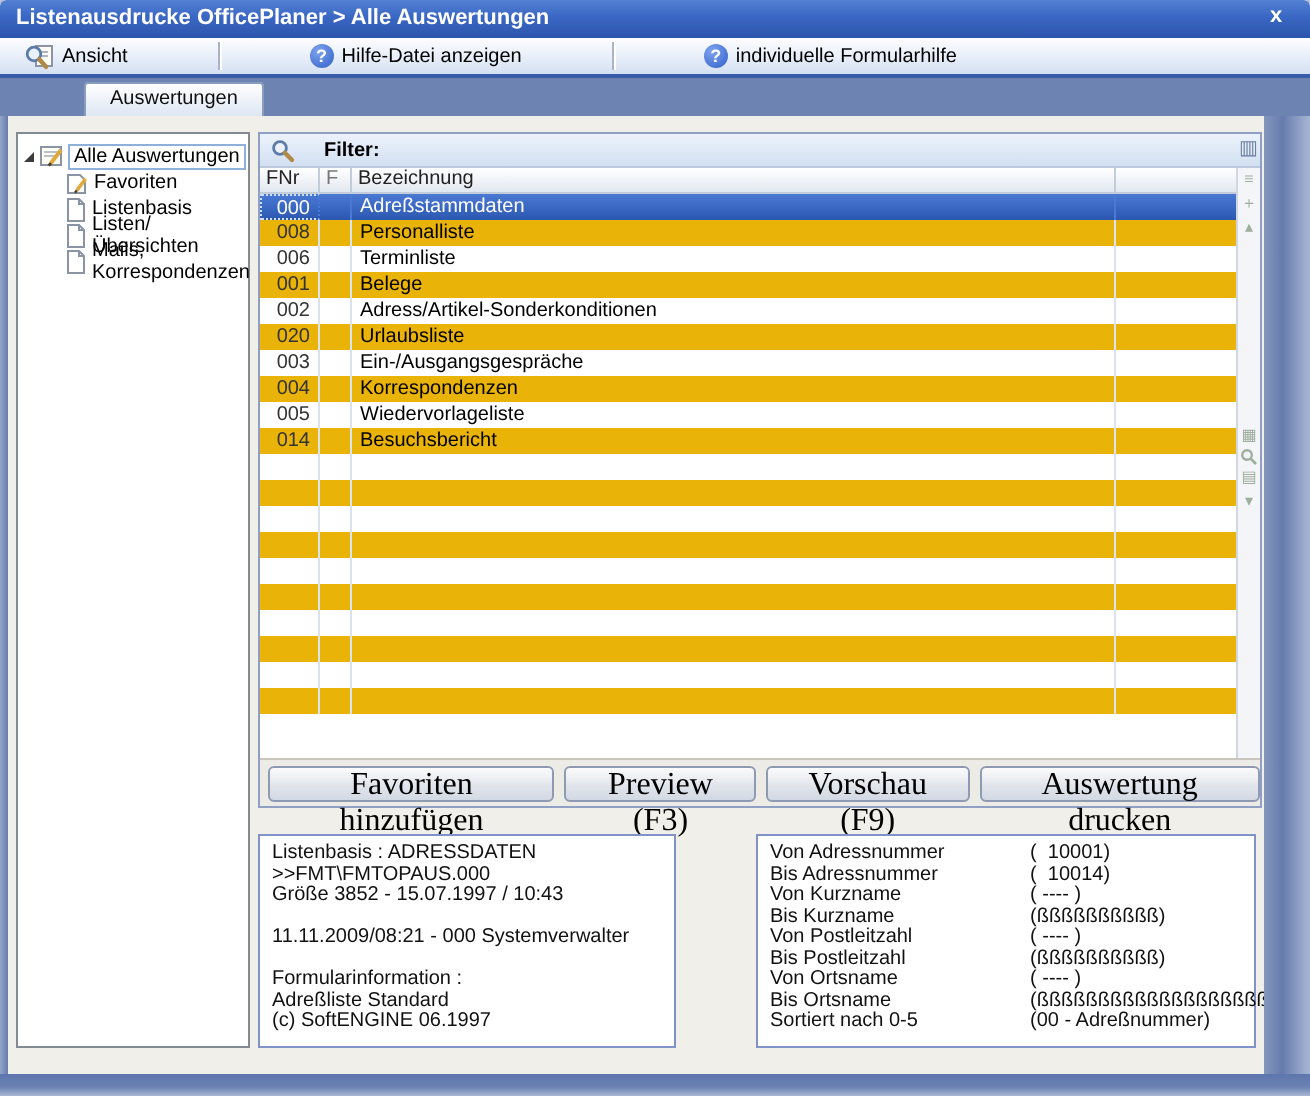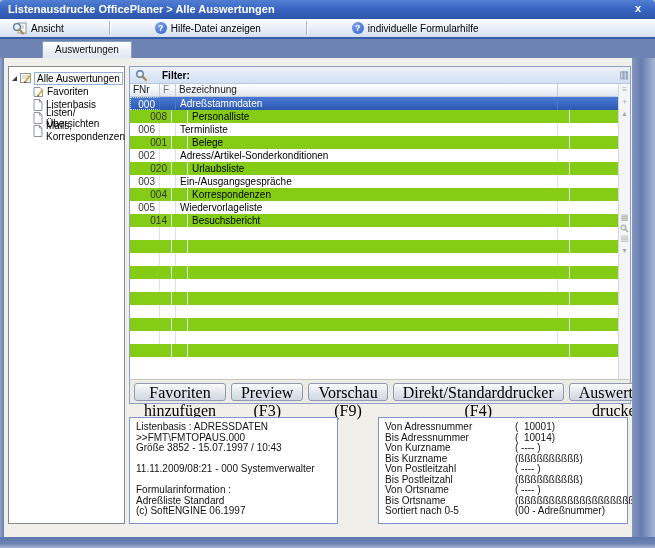--- a/index.html
+++ b/index.html
@@ -64,21 +64,21 @@
   .hc { border-right:1px solid #c3cdd9; padding:0 3px; line-height:12px; overflow:hidden; }
   .hc1 { width:30px; } .hc2 { width:16px; color:#777; } .hc3 { width:382px; } .hc4 { flex:1; border-right:none; }
 
   .rows { position:absolute; left:0; top:30px; width:500px; height:282px; background:#fff; overflow:hidden; }
   .row { display:flex; height:13px; line-height:13px; }
   .row .c { overflow:hidden; white-space:nowrap; border-right:1px solid #dbe3ee; }
   .c1 { width:30px; text-align:right; padding-right:4px; color:#333; }
   .c2 { width:16px; }
   .c3 { width:382px; padding-left:4px; }
   .c4 { width:60px; border-right:none !important; }
-  .row.alt { background:#84cc16;justify-content:flex-end; }
+  .row.alt { background:#eab308; }
   .row.sel { background:linear-gradient(180deg,#4a79d4,#2b57b0); color:#fff; }
   .row.sel .c1 { color:#fff; border:1px dotted #cfe0ff; border-right:1px dotted #cfe0ff; }
   .row.sel .c { border-right-color:#4a79d4; }
 
   .side-strip { position:absolute; left:488px; top:17px; width:12px; height:295px;
     background:#f3f5f8; border-left:1px solid #d0d7e2; display:flex; flex-direction:column; align-items:center; }
   .strip-ico { font-size:8px; line-height:12px; color:#9fae9e; }
   .strip-gap { height:92px; }
 
   .btnbar { position:absolute; left:0; top:312px; width:500px; height:24px;
@@ -346,21 +346,20 @@
         </svg>
       </span>
       <span class="strip-ico">▤</span>
       <span class="strip-ico">▾</span>
     </div>
 
     <div class="btnbar">
       <button class="btn">Favoriten hinzufügen</button>
       <button class="btn">Preview (F3)</button>
       <button class="btn">Vorschau (F9)</button>
-      <button class="btn">Direkt/Standarddrucker (F4)</button>
       <button class="btn">Auswertung drucken</button>
     </div>
   </div>
 
   <div class="info-panel info-left">
     <div class="info-line">Listenbasis : ADRESSDATEN</div>
     <div class="info-line">&gt;&gt;FMT\FMTOPAUS.000</div>
     <div class="info-line">Größe 3852 - 15.07.1997 / 10:43</div>
     <div class="info-line"></div>
     <div class="info-line">11.11.2009/08:21 - 000 Systemverwalter</div>

